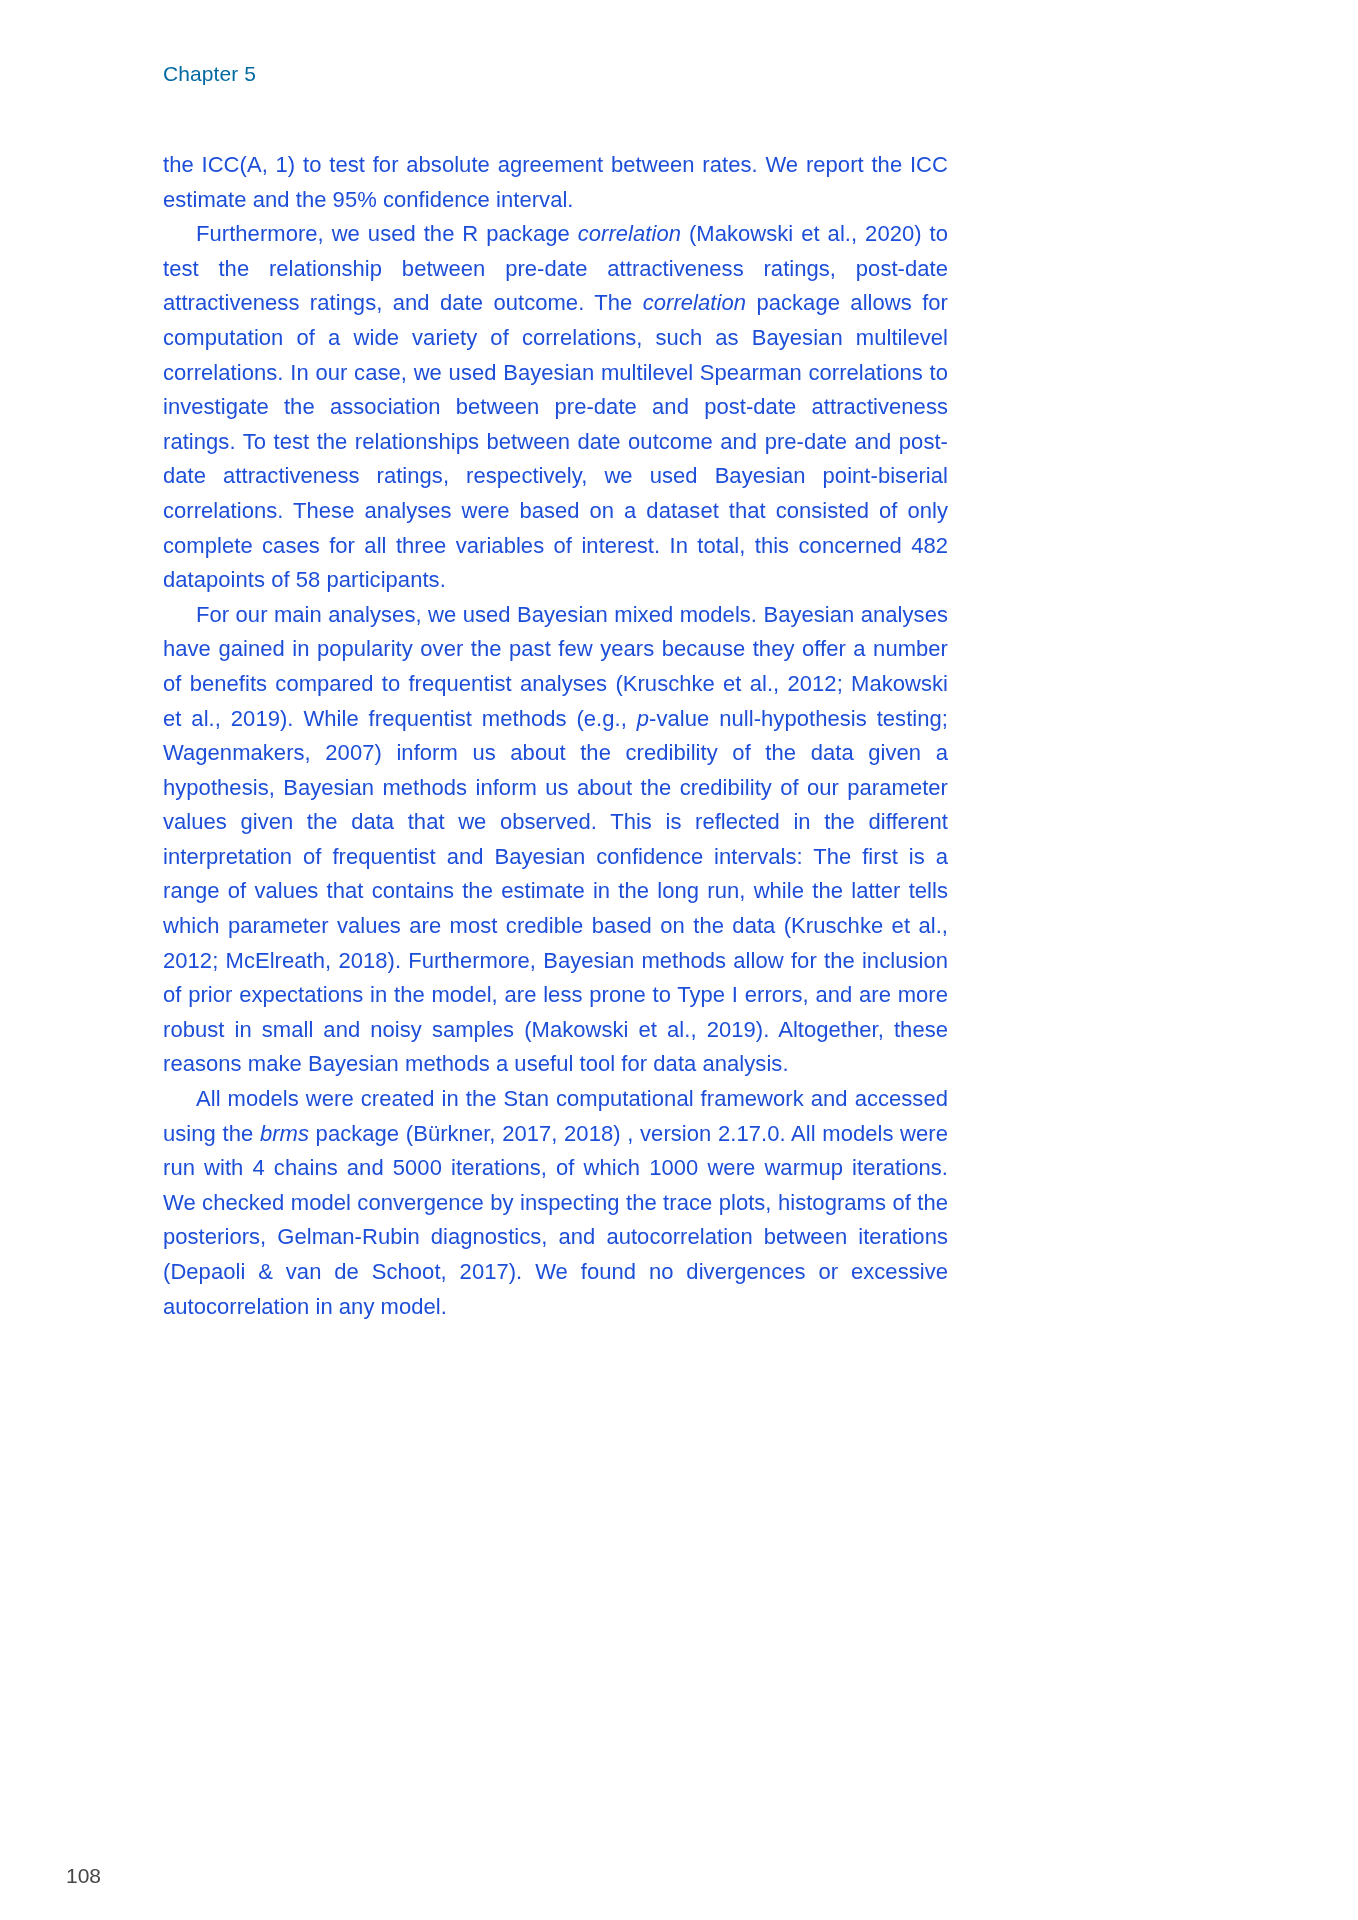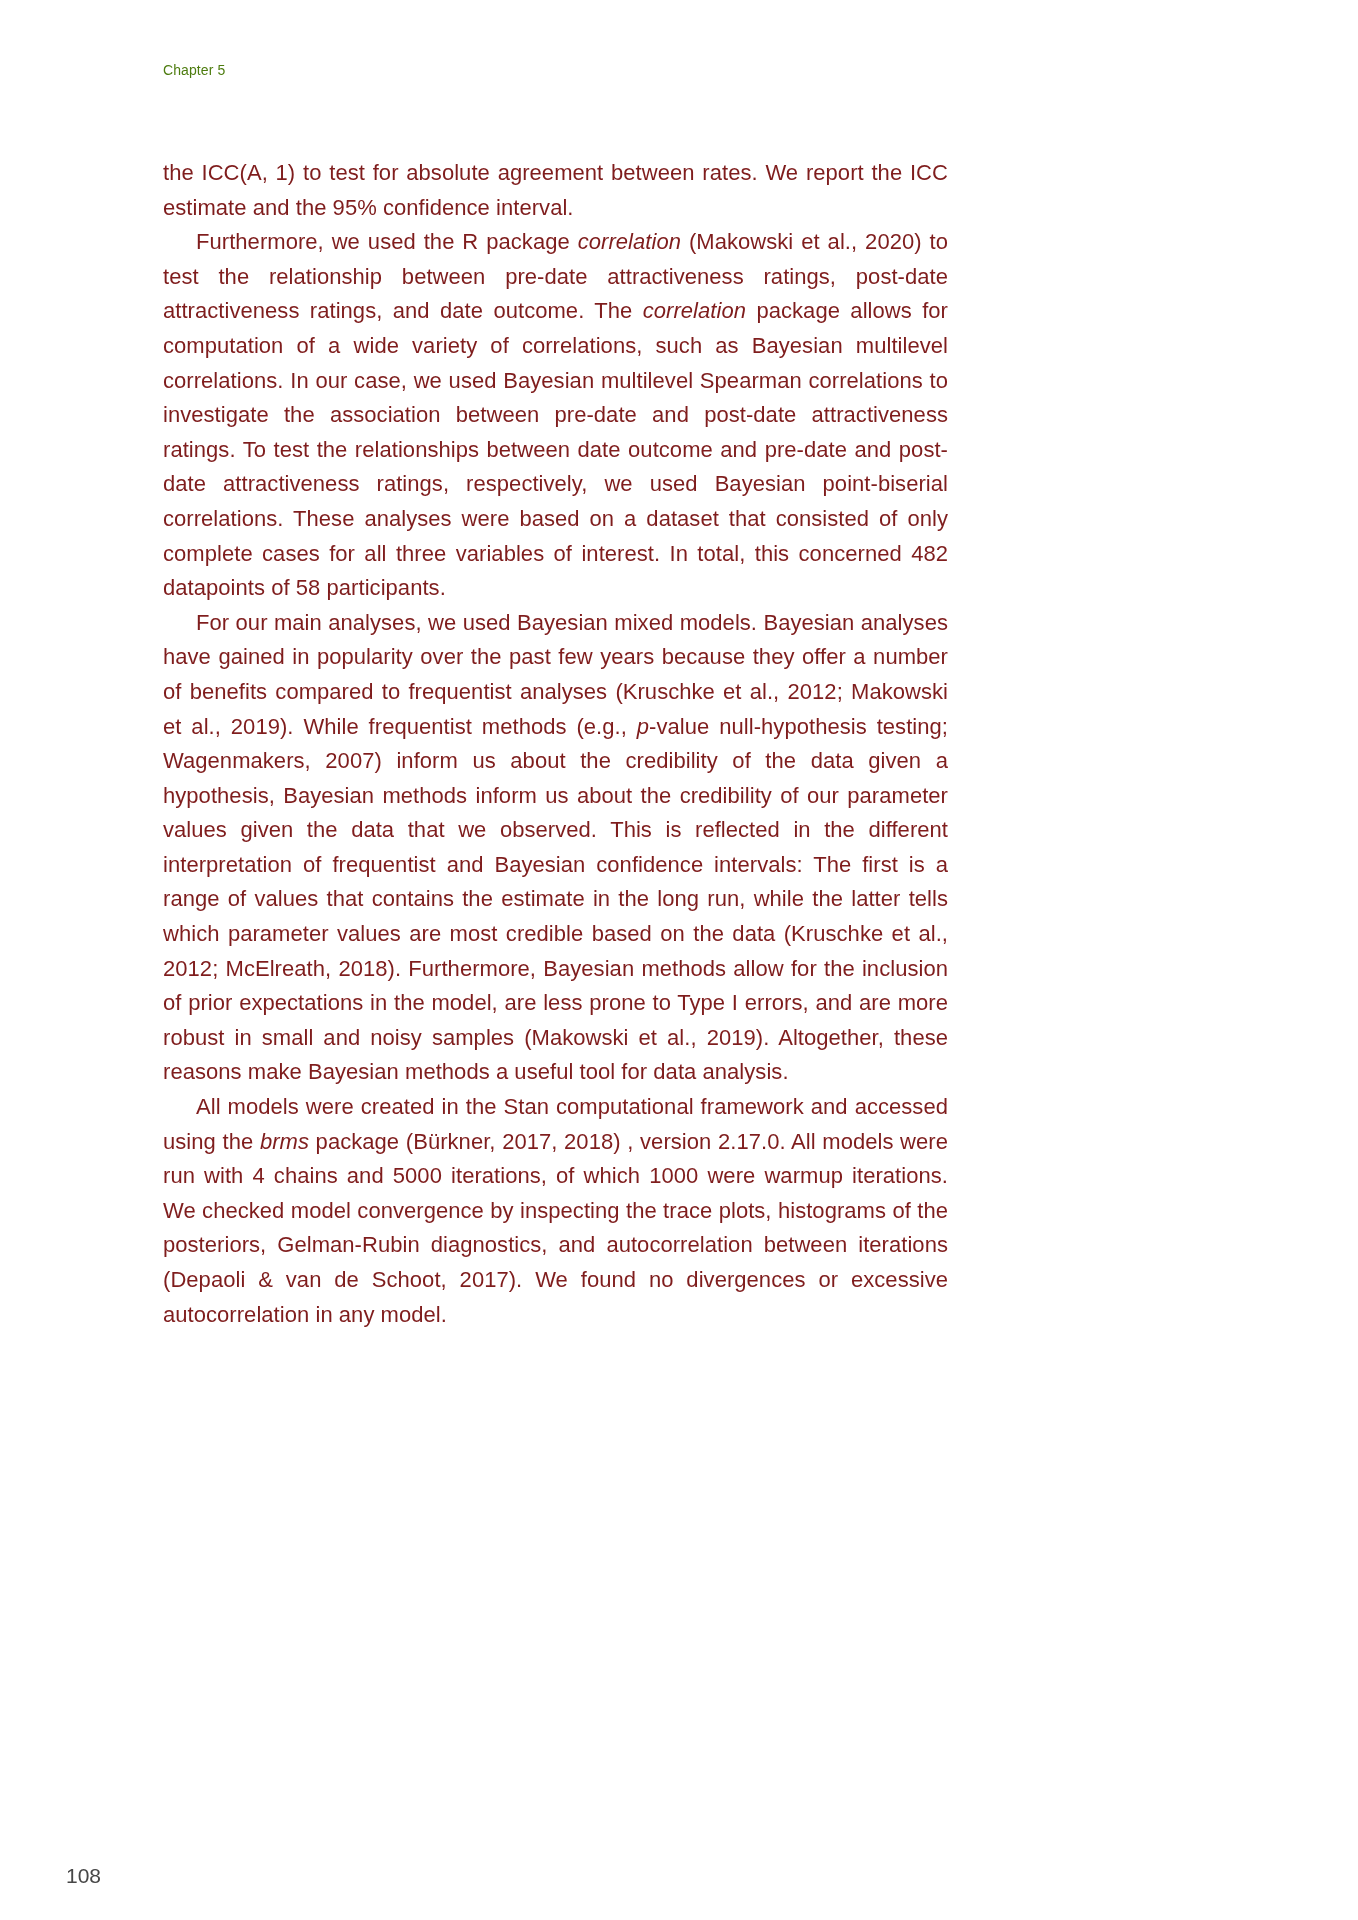--- a/index.html
+++ b/index.html
@@ -14,32 +14,32 @@
   .page {
     position: absolute;
     inset: 0;
     background: #ffffff;
     overflow: hidden;
   }
   .running-header {
     position: absolute;
     left: 163px;
     top: 62px;
-    font-size: 14px;
-    color: #4d7c0f;
+    font-size: 21px;
+    color: #0369a1;
     letter-spacing: 0.1px;
   }
   .body-text {
     position: absolute;
     left: 163px;
-    top: 156px;
+    top: 148px;
     width: 785px;
     font-size: 22px;
     line-height: 34.6px;
-    color: #7f1d1d;
+    color: #1d4ed8;
     text-align: justify;
     letter-spacing: 0.05px;
   }
   .body-text p { margin: 0; padding: 0; }
   .body-text p.indent { text-indent: 33px; }
   .body-text em { font-style: italic; }
   .page-number {
     position: absolute;
     left: 66px;
     top: 1864px;

